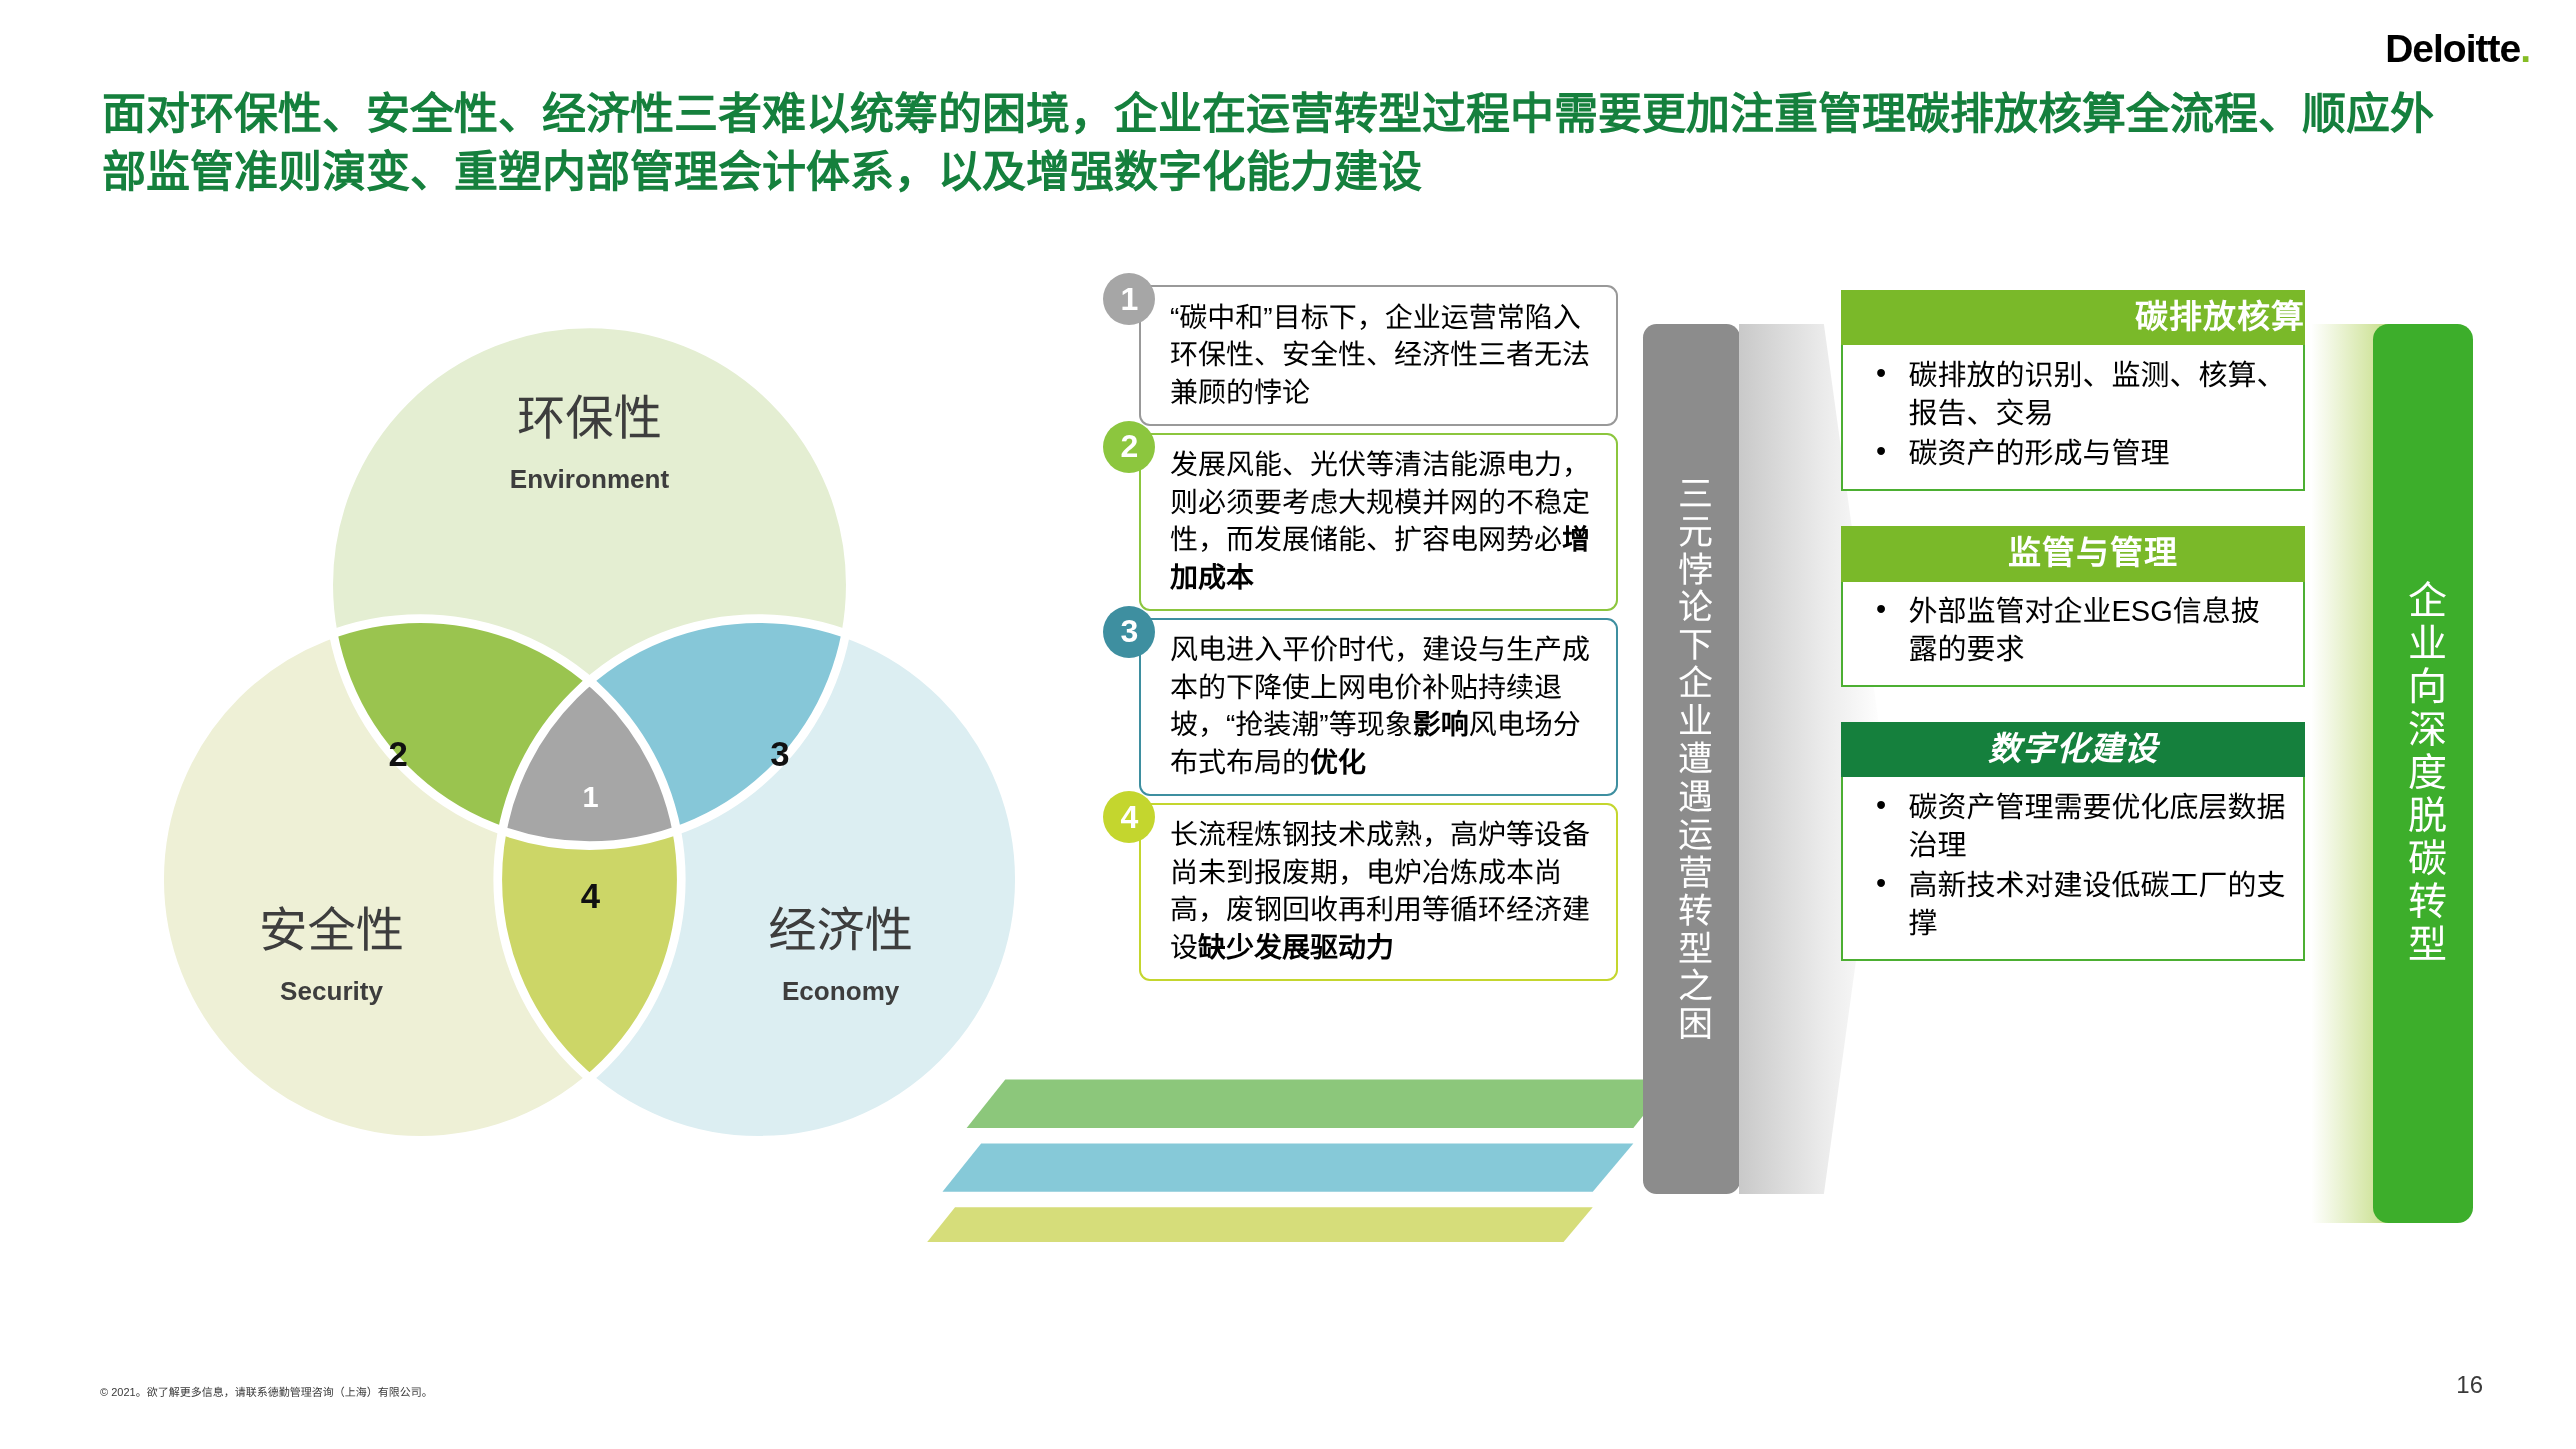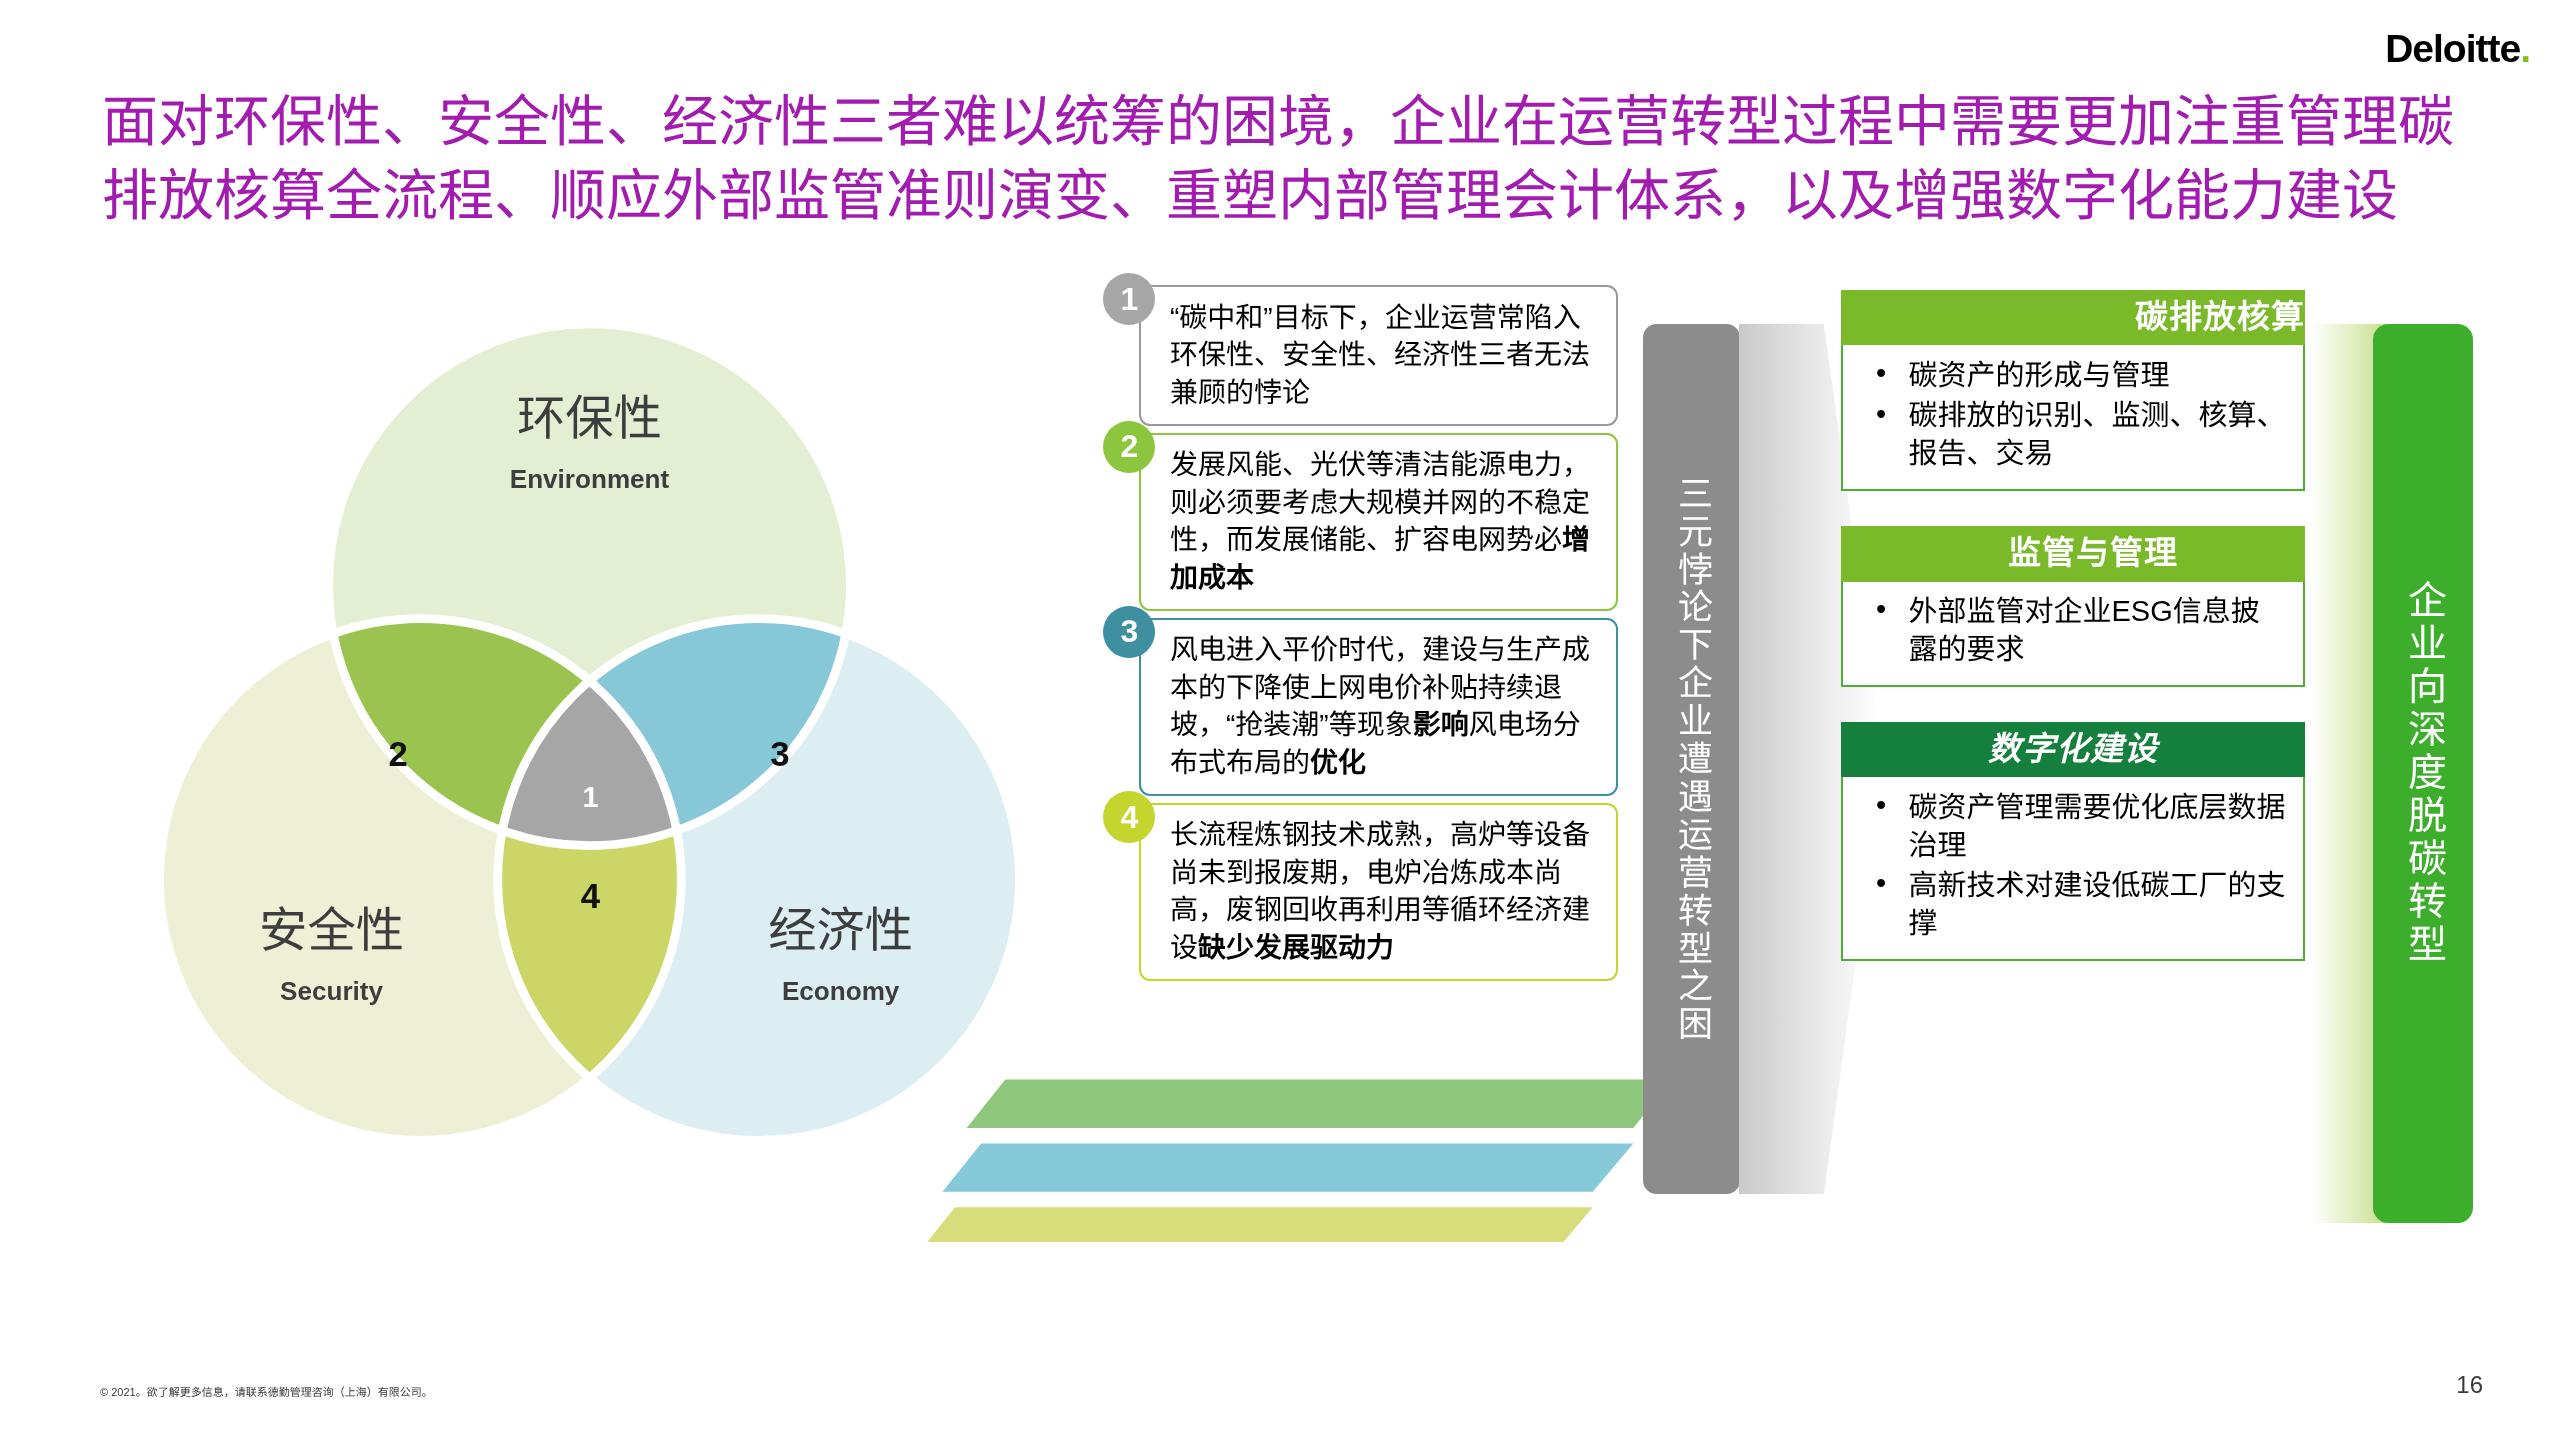--- a/index.html
+++ b/index.html
@@ -15,21 +15,21 @@
   .logo{
     position:absolute;top:29px;right:46px;
     font-size:39px;font-weight:bold;color:#000;
     letter-spacing:-1px;line-height:1;
   }
   .logo .dot{color:#86bc25;}
 
   
   .title{
     position:absolute;left:102px;top:85px;width:2358px;
-    font-size:56px;font-weight:normal;color:#a21caf;
+    font-size:44px;font-weight:bold;color:#15803d;
     line-height:1.32;letter-spacing:0px;
   }
 
   
   .venn{position:absolute;left:92px;top:290px;width:995px;height:918px;}
   .venn svg{width:100%;height:100%;display:block;}
 
   
   .bands{position:absolute;left:899px;top:1068px;width:773px;height:174px;}
   .bands svg{width:100%;height:100%;display:block;}
@@ -244,22 +244,22 @@
       <path d="M0,0 L88,0 L150,450 L88,900 L0,900 Z" fill="url(#gchev)"></path>
     </svg>
   </div>
 
   <div class="panels">
 
     <div class="panel">
       <div class="phead" style="background: rgb(122, 185, 41); text-align: right;">碳排放核算</div>
       <div class="pbody" style="border-color: rgb(76, 175, 50);">
         <ul>
+          <li>碳排放的识别、监测、核算、报告、交易</li>
           <li>碳资产的形成与管理</li>
-          <li>碳排放的识别、监测、核算、报告、交易</li>
         </ul>
       </div>
     </div>
 
     <div class="panel">
       <div class="phead" style="background: rgb(122, 185, 41); padding-left: 40px;">监管与管理</div>
       <div class="pbody" style="border-color: rgb(76, 175, 50);">
         <ul>
           <li>外部监管对企业ESG信息披露的要求</li>
         </ul>

